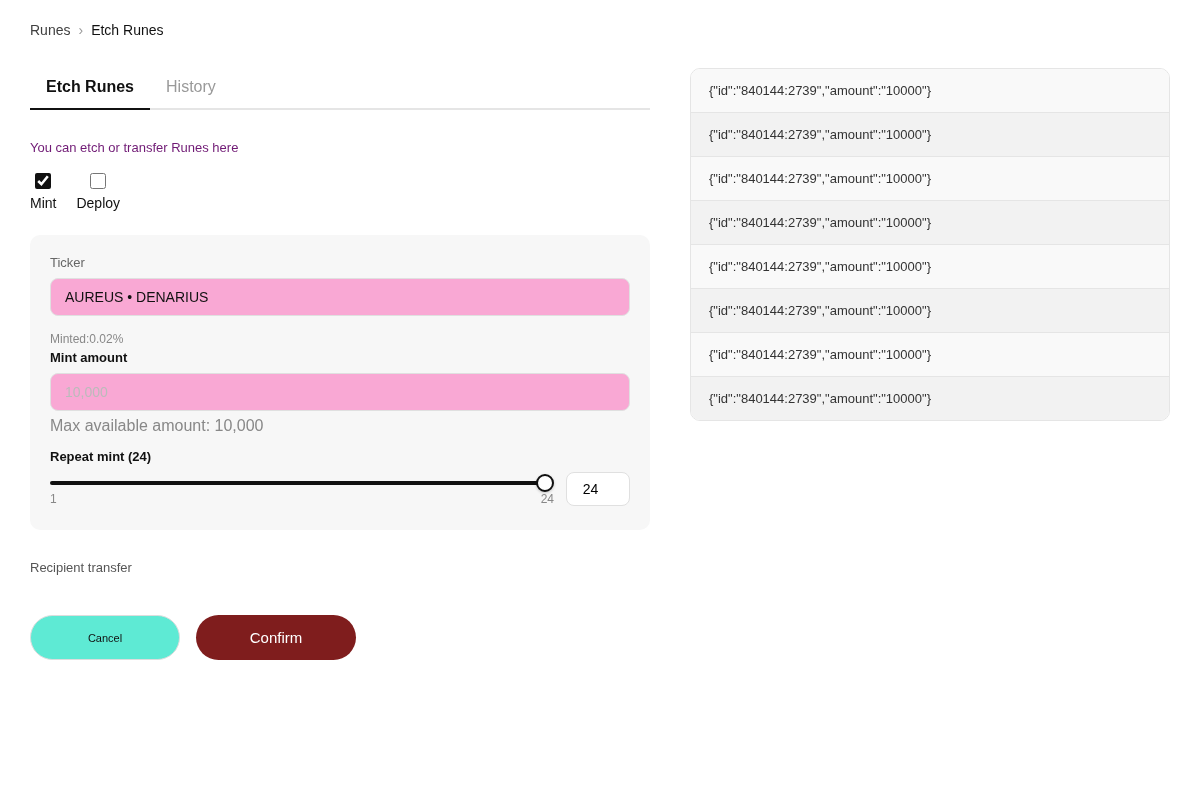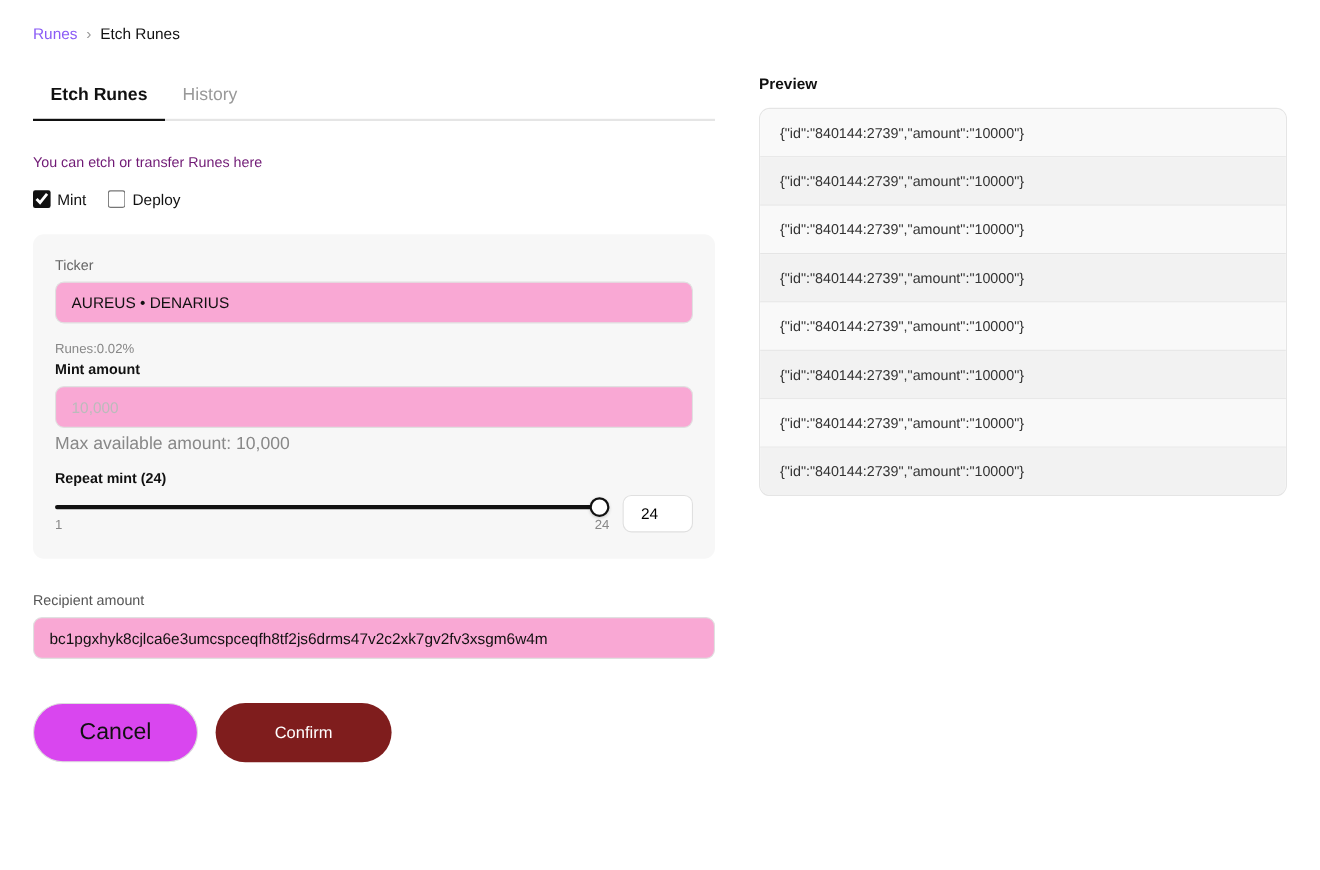--- a/index.html
+++ b/index.html
@@ -14,21 +14,21 @@
 
     .breadcrumb {
       display: flex;
       align-items: center;
       gap: 8px;
       padding: 22px 30px 0;
       font-size: 14px;
       color: #555;
     }
     .breadcrumb-link {
-      color: #8b5cf6;
+      color: #404040;
       cursor: pointer;
       text-align: right;
     }
     .breadcrumb-sep {
       color: #999;
     }
     .breadcrumb-current {
       color: #111;
     }
 
@@ -75,20 +75,21 @@
       align-items: center;
       gap: 20px;
       margin-bottom: 24px;
     }
     .checkbox-label {
       display: flex;
       align-items: center;
       gap: 6px;
       font-size: 14px;
       cursor: pointer;
+      flex-direction: column;
     }
     .checkbox-input {
       width: 16px;
       height: 16px;
       accent-color: #111;
       cursor: pointer;
     }
 
     .form-section {
       background: #f7f7f7;
@@ -211,22 +212,22 @@
 
     .button-row {
       display: flex;
       gap: 16px;
       margin-top: 40px;
     }
     .btn-cancel {
       padding: 14px 40px;
       border-radius: 50px;
       border: 1.5px solid #ddd;
-      background: #d946ef;
-      font-size: 21px;
+      background: #5eead4;
+      font-size: 11px;
       cursor: pointer;
       color: #111;
       font-weight: 500;
       min-width: 150px;
     }
     .btn-confirm {
       padding: 14px 40px;
       border-radius: 50px;
       border: none;
       background: #7f1d1d;
@@ -308,52 +309,50 @@
         <span>Deploy</span>
       </label>
     </div>
 
     <div class="form-section">
       
       <div class="field-label">Ticker</div>
       <input type="text" class="text-input" value="AUREUS • DENARIUS" style="">
 
       
-      <div class="minted-info">Runes:0.02%</div>
+      <div class="minted-info">Minted:0.02%</div>
       <div class="field-label-bold">Mint amount</div>
       <input type="text" class="text-input" placeholder="10,000" style="">
       <div class="max-available">Max available amount: 10,000</div>
 
       
       <div class="repeat-mint-label">Repeat mint (24)</div>
       <div class="slider-row">
         <div class="slider-container">
           <input type="range" class="slider" min="1" max="24" value="24" style="">
           <div class="slider-labels">
             <span>1</span>
             <span>24</span>
           </div>
         </div>
         <input type="number" class="slider-value-input" value="24" min="1" max="24" style="">
       </div>
     </div>
 
     <div class="recipient-section">
-      <div class="recipient-label">Recipient amount</div>
-      <input type="text" class="text-input" value="bc1pgxhyk8cjlca6e3umcspceqfh8tf2js6drms47v2c2xk7gv2fv3xsgm6w4m" style="">
+      <div class="recipient-label">Recipient transfer</div>
     </div>
 
     <div class="button-row">
       <button class="btn-cancel">Cancel</button>
       <button class="btn-confirm">Confirm</button>
     </div>
   </div>
 
   <div class="right-panel">
-    <div class="preview-title">Preview</div>
     <div class="preview-box">
 
     <div class="preview-item">{"id":"840144:2739","amount":"10000"}</div>
         <div class="preview-item">{"id":"840144:2739","amount":"10000"}</div>
         <div class="preview-item">{"id":"840144:2739","amount":"10000"}</div>
         <div class="preview-item">{"id":"840144:2739","amount":"10000"}</div>
         <div class="preview-item">{"id":"840144:2739","amount":"10000"}</div>
         <div class="preview-item">{"id":"840144:2739","amount":"10000"}</div>
         <div class="preview-item">{"id":"840144:2739","amount":"10000"}</div>
         <div class="preview-item">{"id":"840144:2739","amount":"10000"}</div>

